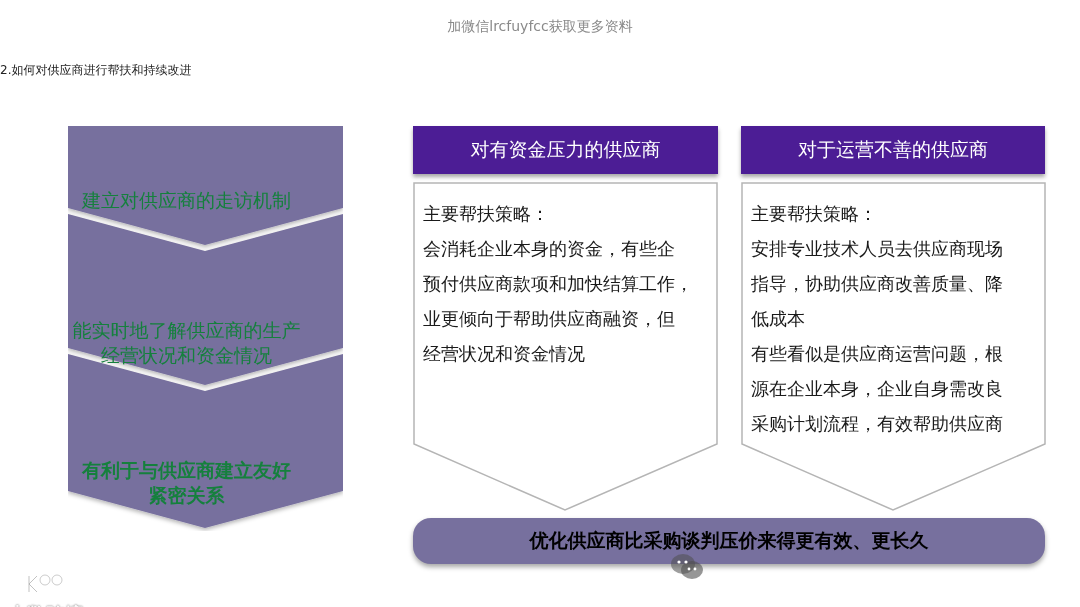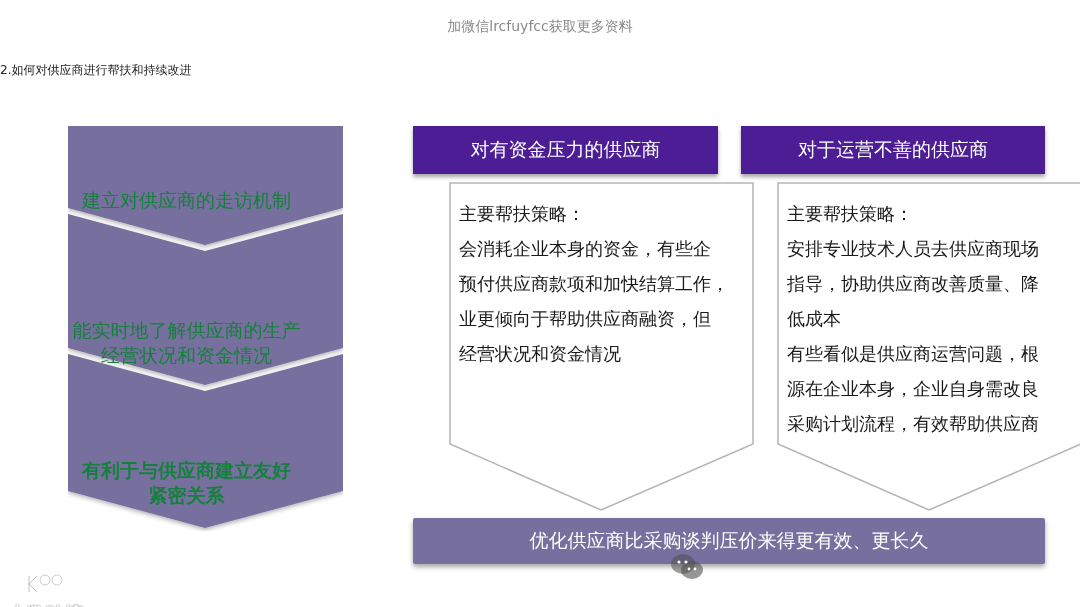--- a/index.html
+++ b/index.html
@@ -22,31 +22,32 @@
     .flow-text {
       position: absolute; left: 0; width: 237px; text-align: center;
       color: #15803d; font-size: 19px; line-height: 25px; margin-top: 42px;
     }
     
     .hdr {
       position: absolute; height: 48px; background: #4c1d95; color: #fff;
       font-size: 19px; display: flex; align-items: center; justify-content: center;
       box-shadow: 0 3px 4px rgba(0,0,0,0.35);
     }
-    .panel { position: absolute; margin-left: 36px; }
+    .panel { position: absolute; }
     .panel svg { position: absolute; left: 0; top: 0; }
     .panel-text {
       position: absolute; left: 10px; top: 14px; color: #1a1a1a;
       font-size: 18px; line-height: 35px;
     }
     .bottom-bar {
       position: absolute; left: 413px; top: 518px; width: 632px; height: 46px;
-      background: #77709e; border-radius: 2px; color: #ffffff; font-size: 19px;
+      background: #77709e; border-radius: 18px; color: #000000; font-size: 19px;
       display: flex; align-items: center; justify-content: center;
       box-shadow: 0 3px 5px rgba(0,0,0,0.35);
+      font-weight: bold;
     }
     .wechat-watermark {
       position: absolute; left: 670px; top: 549px; height: 36px;
       display: flex; align-items: center; gap: 10px;
       color: rgba(80,80,80,0.55); font-size: 25px; letter-spacing: 3px;
     }
     .bl-watermark {
       position: absolute; left: 8px; top: 572px; display: flex; align-items: center; gap: 6px;
       color: rgba(255,255,255,0.95); font-size: 19px; font-weight: bold;
       text-shadow: 0 0 2px #999, 0 0 2px #999;

